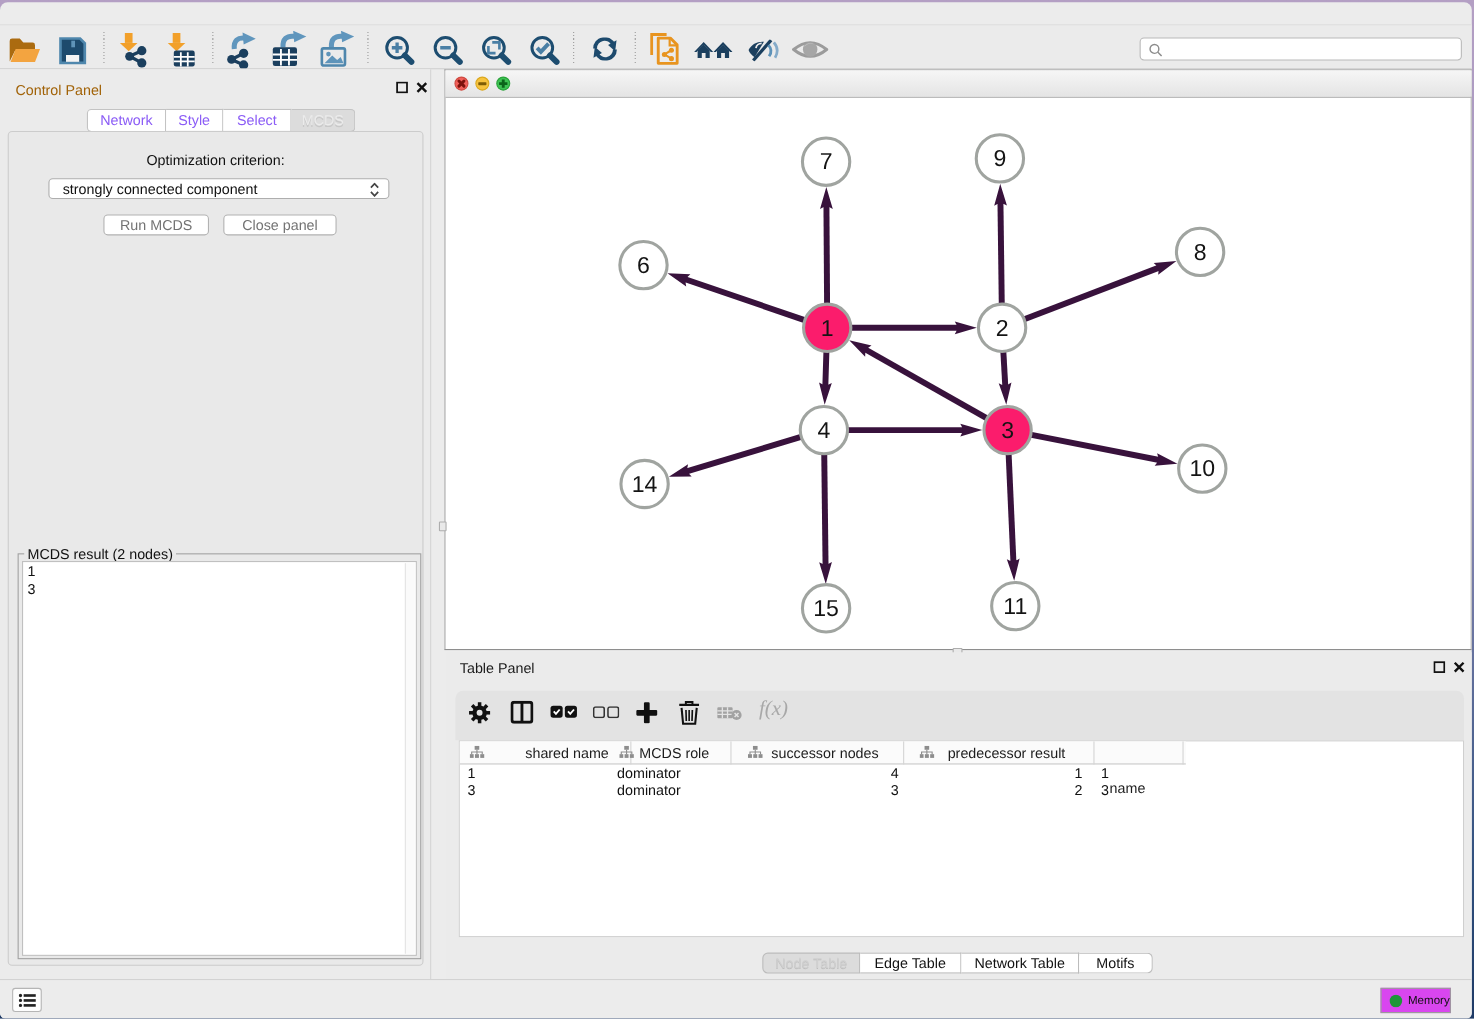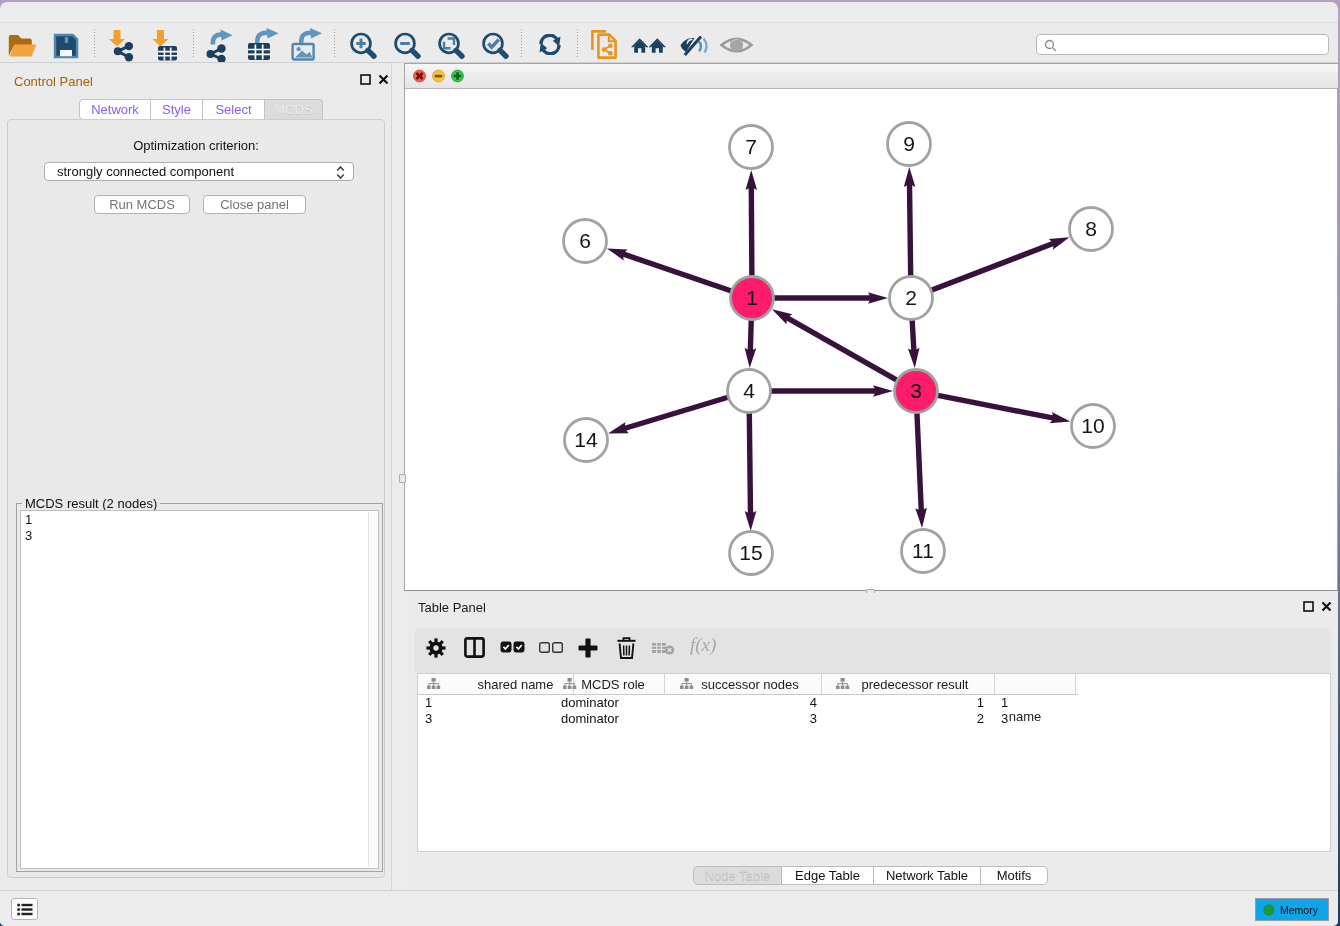--- a/index.html
+++ b/index.html
@@ -31,21 +31,21 @@
 #tptools { position:absolute; left:8px; top:35px; width:917px; height:45px; background:#e3e3e3; border-radius:7px 7px 0 0; }
 #ttable { position:absolute; left:11px; top:80px; width:914px; height:179px; background:#fff; border:1px solid #cfcfcf; }
 #thead { position:absolute; left:0; top:0; width:660px; height:21px; background:#fbfbfb; border-bottom:1px solid #c9c9c9; }
 .hcol { position:absolute; top:0; height:21px; border-right:1px solid #d4d4d4; }
 .hlabel { position:absolute; top:3px; width:100%; text-align:center; font-size:13px; color:#1c1c1c; }
 .cell { position:absolute; font-size:13px; color:#111; }
 #btabs { position:absolute; left:287px; top:273px; height:19px; }
 .btab { position:absolute; top:0; height:19px; background:#fff; border:1px solid #bcbcbc; font-size:13px; color:#111; text-align:center; line-height:17px; }
 #statusbar { position:absolute; left:0; top:888px; width:1338px; height:36px; background:#ececec; border-top:1px solid #d2d2d2; }
 #listbtn { position:absolute; left:11px; top:7px; width:27px; height:22px; background:#fdfdfd; border:1px solid #b5b5b5; border-radius:3px; }
-#membtn { position:absolute; left:1255px; top:7px; width:74px; height:23px; background:#0ea5e9; border:1px solid #9b9b9b; font-size:11px; color:#111;padding-left:40px; }
+#membtn { position:absolute; left:1255px; top:7px; width:64px; height:23px; background:#d946ef; border:1px solid #9b9b9b; font-size:11px; color:#111;padding-left:40px; }
 </style>
 </head>
 <body>
 <div id="win">
   <div id="toolbar">
     <svg class="abs" style="left:8px;top:10px;" width="29" height="25" viewBox="0 0 29 25">
       <path d="M0.8 23 V4.2 q0-2.2 2.2-2.2 h7 l3.2 3.6 h8.4 q2.2 0 2.2 2.2 v5.5 H5.5 z" fill="#ab6b10"></path>
       <path d="M1.6 23.4 L6.2 11.6 h22.2 l-4.6 11.8 z" fill="#f3a440"></path>
     </svg>
     <svg class="abs" style="left:53px;top:10px;" width="26" height="26" viewBox="0 0 26 26">

